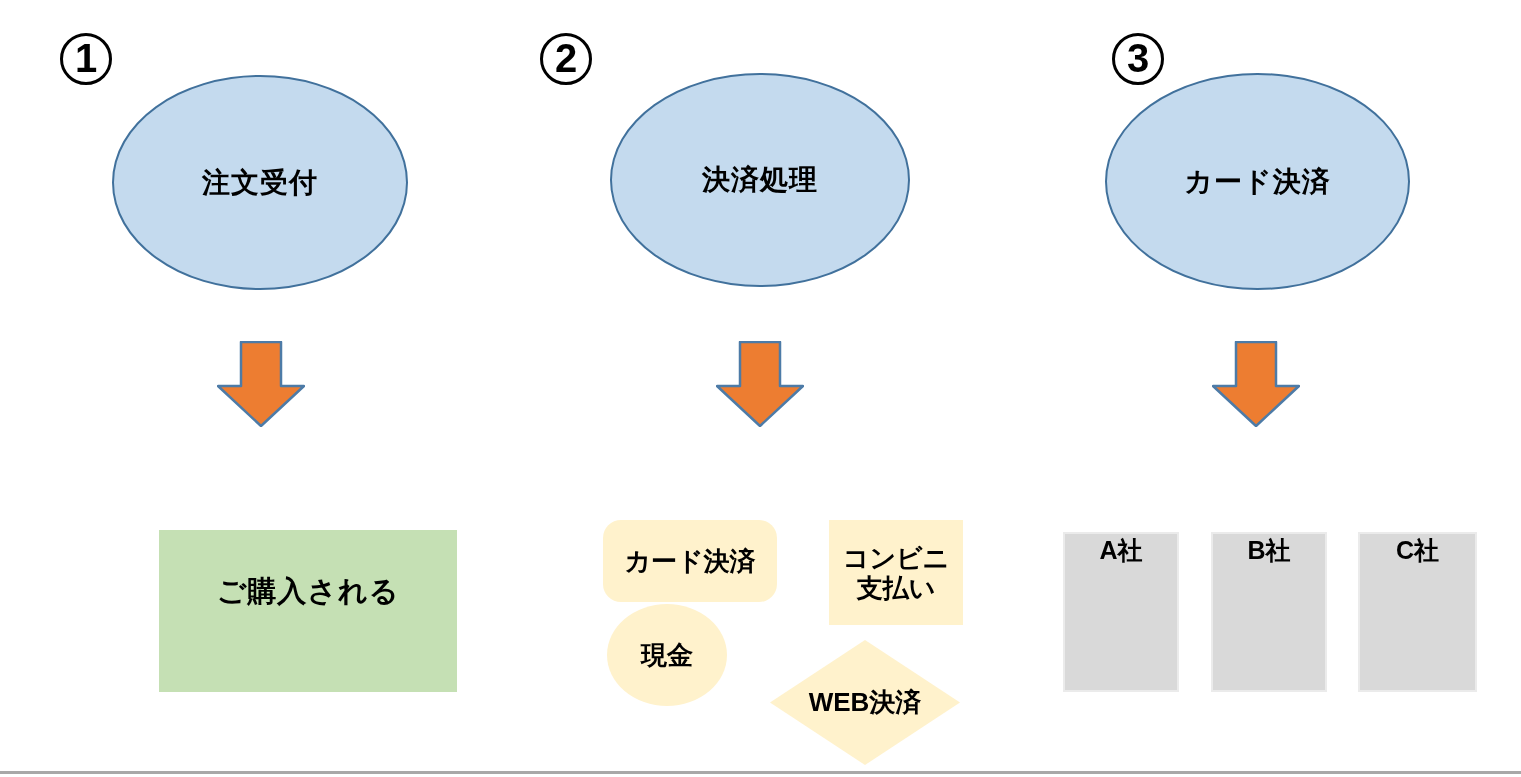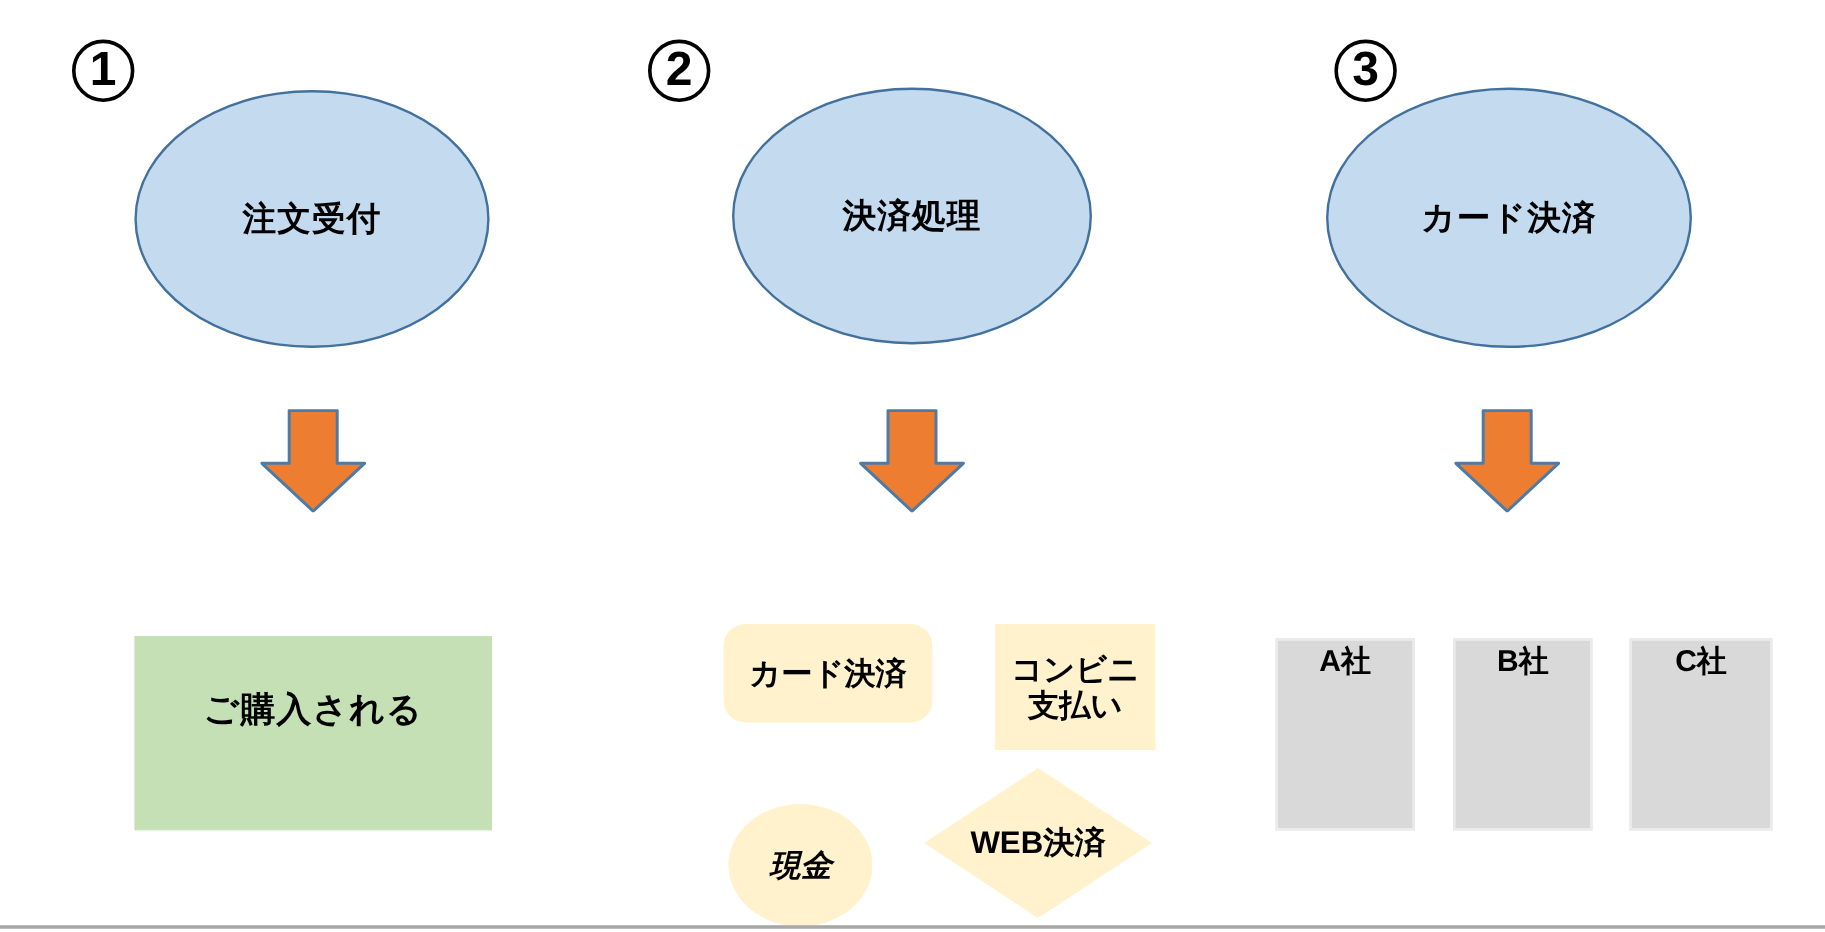--- a/index.html
+++ b/index.html
@@ -58,20 +58,21 @@
   
   .outcome-box {
     background: var(--purchase-fill, #c5e0b4);
     display: flex;
     align-items: center;
     justify-content: center;
     font-size: 29px;
     font-weight: bold;
     letter-spacing: 1px;
     padding-bottom: 38px;
+    margin-left: 47px;
   }
 
   
   .option {
     background: var(--option-fill, #fff2cc);
     display: flex;
     flex-direction: column;
     align-items: center;
     justify-content: center;
     font-size: 26px;
@@ -153,21 +154,21 @@
 
   <div class="abs option rounded" style="left:603px; top:520px; width:174px; height:82px;">
     <span>カード決済</span>
   </div>
 
   <div class="abs option" style="left:829px; top:520px; width:134px; height:105px;justify-content:center;">
     <span>コンビニ</span>
     <span>支払い</span>
   </div>
 
-  <div class="abs option circle" style="left:607px; top:670px; width:120px; height:102px;font-style:italic;">
+  <div class="abs option circle" style="left:607px; top:604px; width:120px; height:102px;">
     <span>現金</span>
   </div>
 
   <div class="abs diamond-wrap" style="left:770px; top:640px; width:190px; height:125px;">
     <svg viewBox="0 0 190 125" preserveAspectRatio="none">
       <polygon points="95,0 190,62.5 95,125 0,62.5"></polygon>
     </svg>
     <div class="diamond-label">
       <span>WEB</span>
       <span>決済</span>

